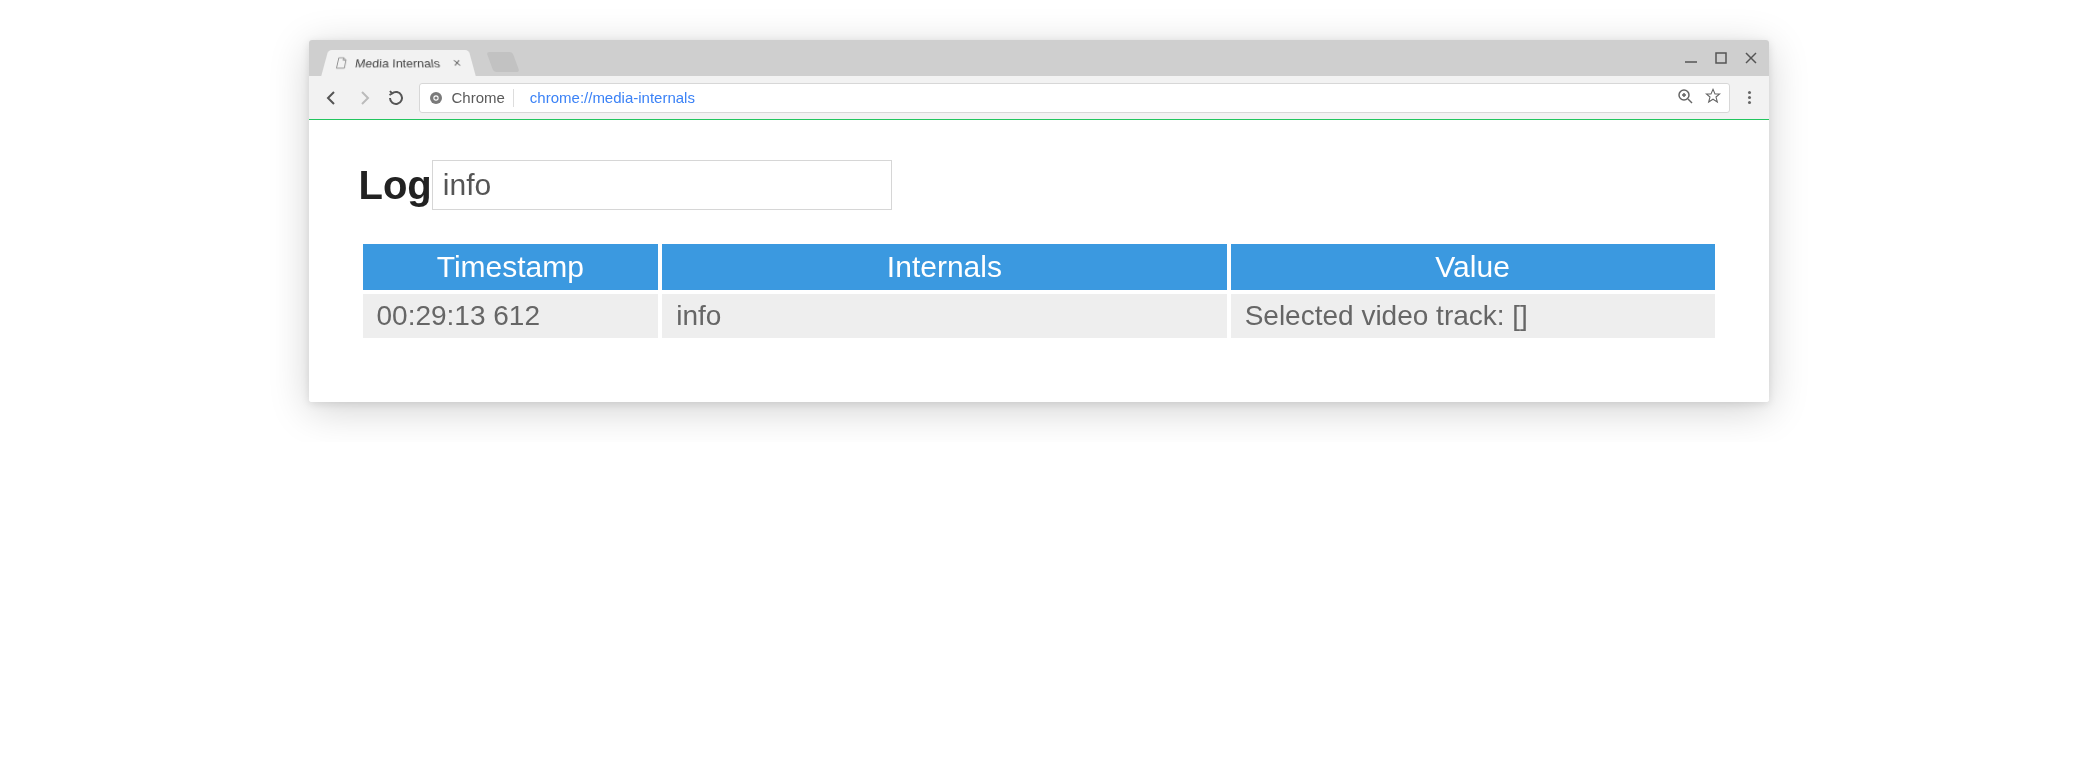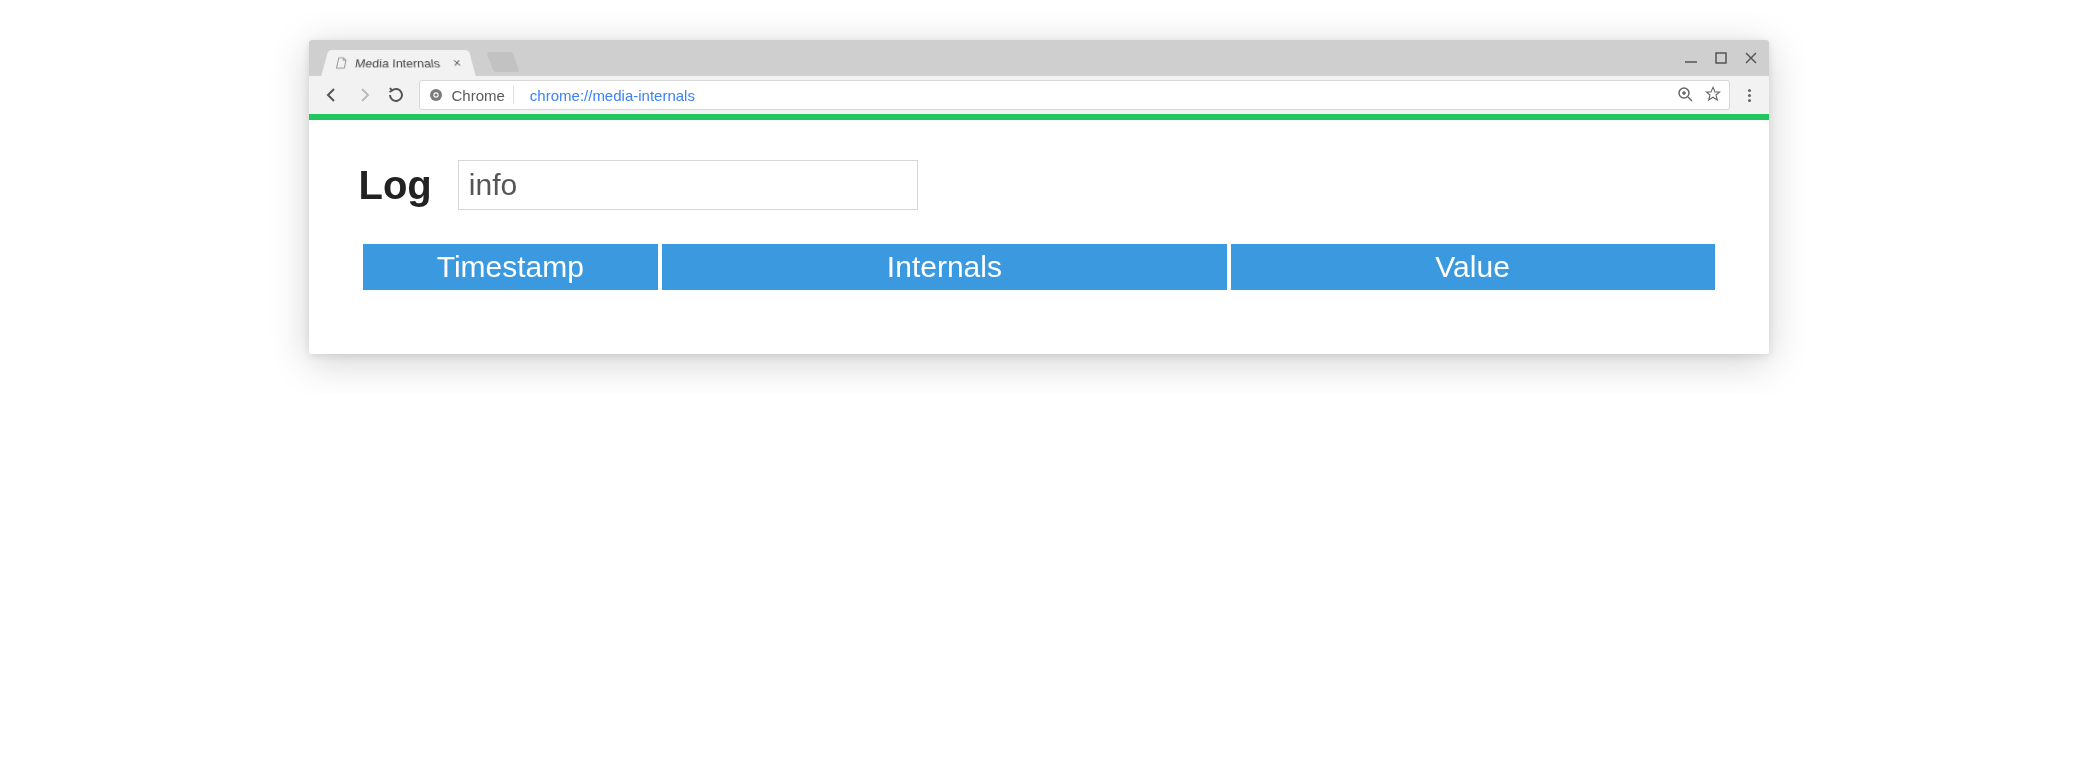--- a/index.html
+++ b/index.html
@@ -63,21 +63,21 @@
     }
     .win-controls span { display:inline-flex; align-items:center; justify-content:center; width:16px; height:16px;}
     
     .toolbar {
       background: #f2f2f2;
       height: 44px;
       display:flex;
       align-items:center;
       padding: 16px 14px;
       gap: 14px;
-      border-bottom: 6px solid #22c55e;
+      border-bottom: 1px solid #22c55e;
     }
     .nav-btn { width:18px; height:18px; display:flex; align-items:center; justify-content:center; }
     .nav-btn svg { stroke:#555; stroke-width:2; fill:none; }
     .nav-btn.disabled svg { stroke:#bbb; }
     .omnibox {
       flex:1;
       background:#fff;
       border:1px solid #d7d7d7;
       border-radius:3px;
       height:30px;
@@ -94,21 +94,21 @@
     .omnibox .path { color:#3b82f6; }
     .omnibox-right { margin-left:auto; display:flex; align-items:center; gap:12px; color:#666;}
     .kebab { display:flex; flex-direction:column; gap:2px; padding:0 4px;}
     .kebab i { width:3px; height:3px; background:#666; border-radius:50%; display:block;}
     
     .content {
       background: #fff;
       padding: 40px 50px 60px 50px;
     }
     .log-row {
-      display:flex; align-items:center; gap:26px;
+      display:flex; align-items:center; gap:0;
       margin-bottom:30px;
     }
     .log-title {
       font-size:40px; font-weight:700; color:#222;
     }
     .filter-input {
       width:460px; height:50px;
       border:1px solid #d6d6d6;
       font-size:30px;
       padding:4px 10px;
@@ -241,17 +241,22 @@
           <col class="c3">
         </colgroup>
       <thead>
         <tr>
           <th>Timestamp</th>
           <th>Internals</th>
           <th>Value</th>
         </tr>
       </thead>
       <tbody>
+        <tr>
+          <td>00:29:13 612</td>
+          <td>info</td>
+          <td>Selected video track: []</td>
+        </tr>
       </tbody>
     </table>
   </div>
 
 </div>
 
 </body></html>

